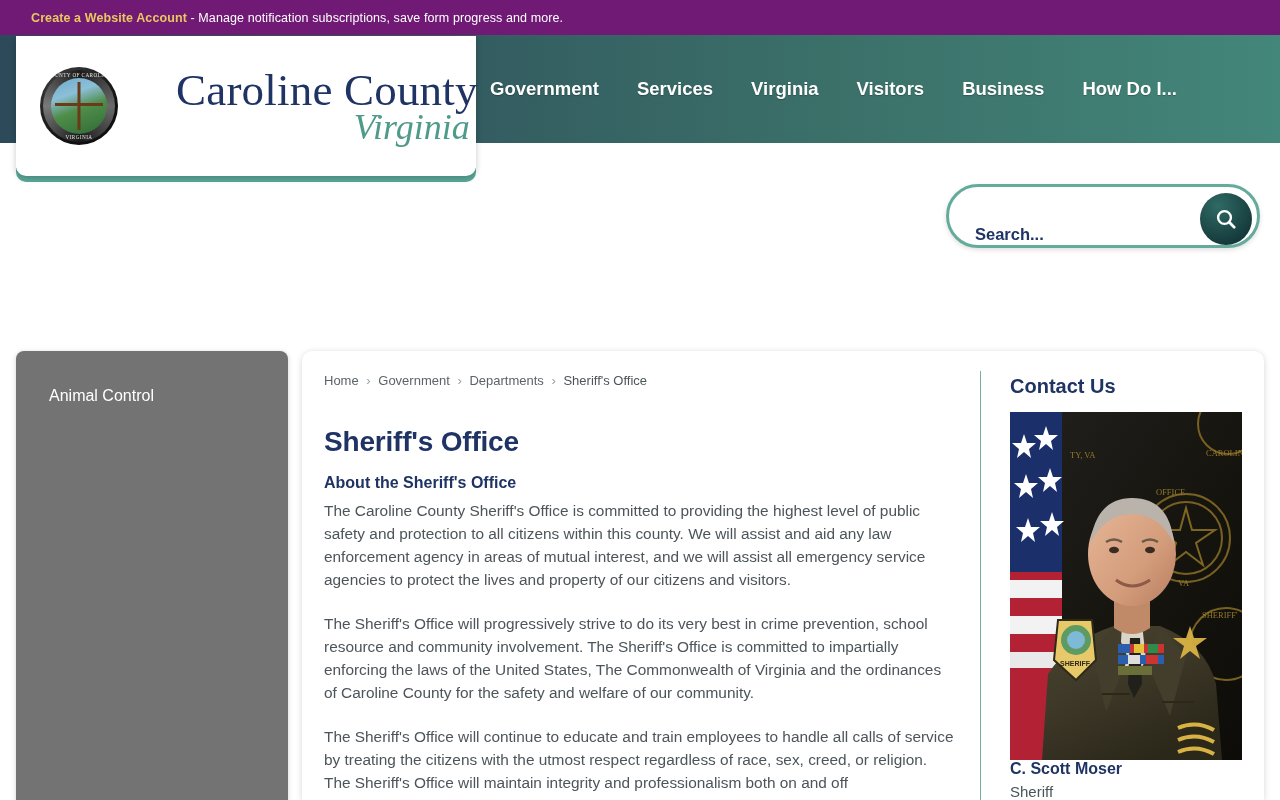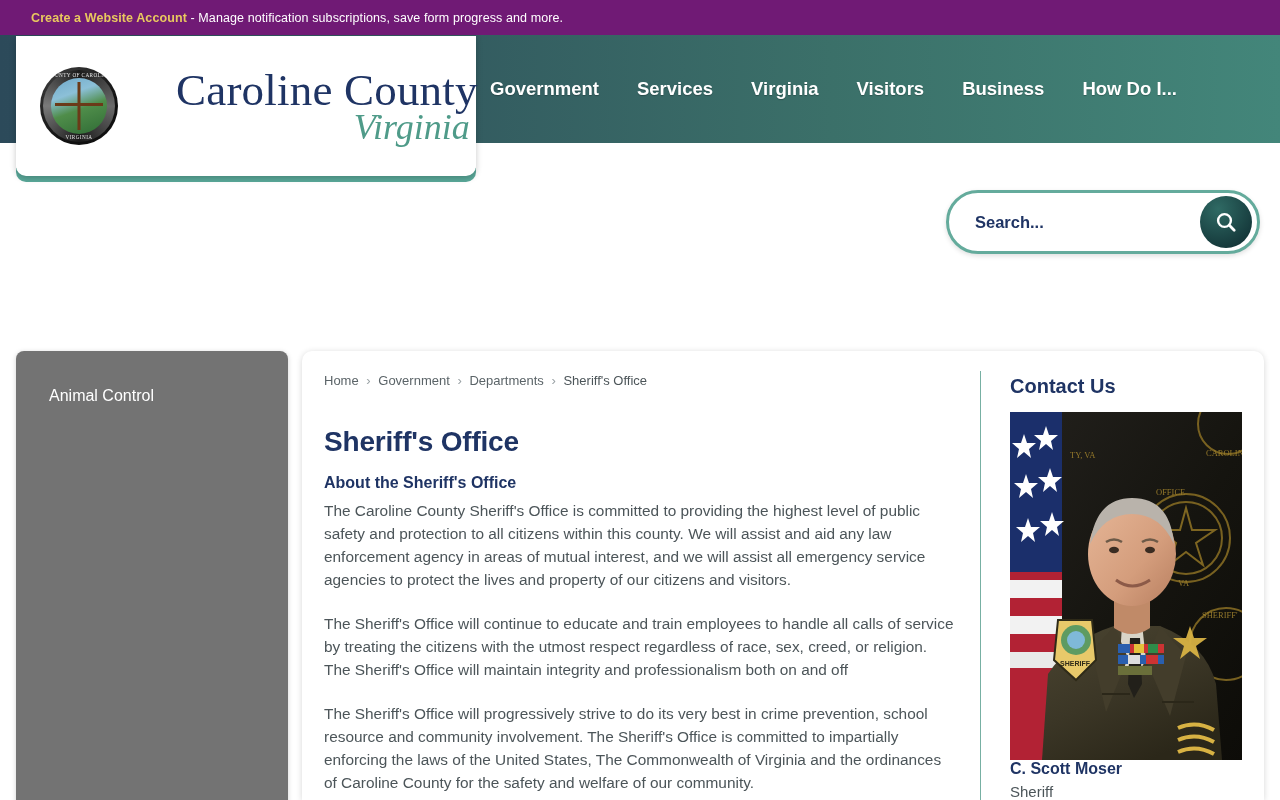--- a/index.html
+++ b/index.html
@@ -136,27 +136,27 @@
     color: #ffffff;
     font-size: 18.5px;
     font-weight: bold;
     white-space: nowrap;
     cursor: pointer;
     text-shadow: 0 1px 1px rgba(0,0,0,.25);
   }
 
   
   .search-wrap {
-    position: absolute; top: 190px; right: 20px;
+    position: absolute; top: 184px; right: 20px;
     width: 314px; height: 64px;
     background: #ffffff;
     border: 3px solid #64ab9c;
     border-radius: 32px;
     box-shadow: 0 2px 5px rgba(0,0,0,.13);
-    display: flex; align-items: center;
+    display: flex; align-items: flex-end;
     z-index: 20;
   }
   .search-input {
     flex: 1;
     border: none; outline: none;
     background: transparent;
     margin-left: 24px;
     font-size: 16.5px;
     font-family: "Liberation Sans", sans-serif;
     color: #1f3464;
@@ -316,22 +316,22 @@
     <a>Departments</a>
     <span class="crumb-sep">›</span>
     <span class="crumb-current">Sheriff's Office</span>
   </div>
 
   <h1 class="page-title">Sheriff's Office</h1>
   <h2 class="section-head">About the Sheriff's Office</h2>
 
   <div class="body-copy">
     <p>The Caroline County Sheriff's Office is committed to providing the highest level of public safety and protection to all citizens within this county. We will assist and aid any law enforcement agency in areas of mutual interest, and we will assist all emergency service agencies to protect the lives and property of our citizens and visitors.</p>
+    <p>The Sheriff's Office will progressively strive to do its very best in crime prevention, school resource and community involvement. The Sheriff's Office is committed to impartially enforcing the laws of the United States, The Commonwealth of Virginia and the ordinances of Caroline County for the safety and welfare of our community.</p>
     <p>The Sheriff's Office will continue to educate and train employees to handle all calls of service by treating the citizens with the utmost respect regardless of race, sex, creed, or religion. The Sheriff's Office will maintain integrity and professionalism both on and off</p>
-    <p>The Sheriff's Office will progressively strive to do its very best in crime prevention, school resource and community involvement. The Sheriff's Office is committed to impartially enforcing the laws of the United States, The Commonwealth of Virginia and the ordinances of Caroline County for the safety and welfare of our community.</p>
   </div>
 
   <div class="contact-col">
     <div class="contact-title">Contact Us</div>
 
     <div class="officer-photo">
       <svg width="232" height="348" viewBox="0 0 232 348">
         <defs>
           <linearGradient id="bgdark" x1="0" y1="0" x2="1" y2="1">
             <stop offset="0%" stop-color="#23211d"></stop>

